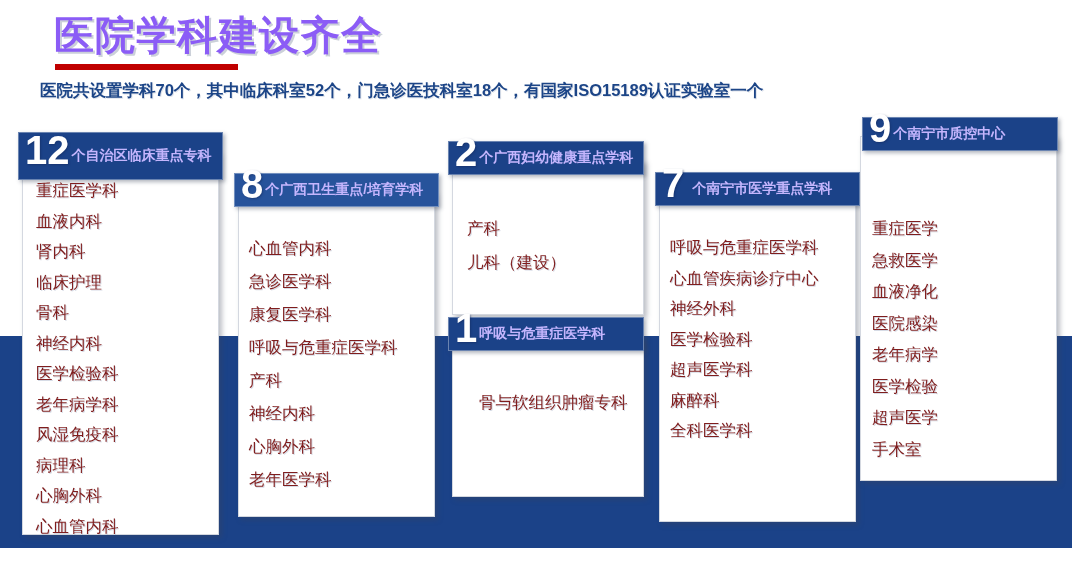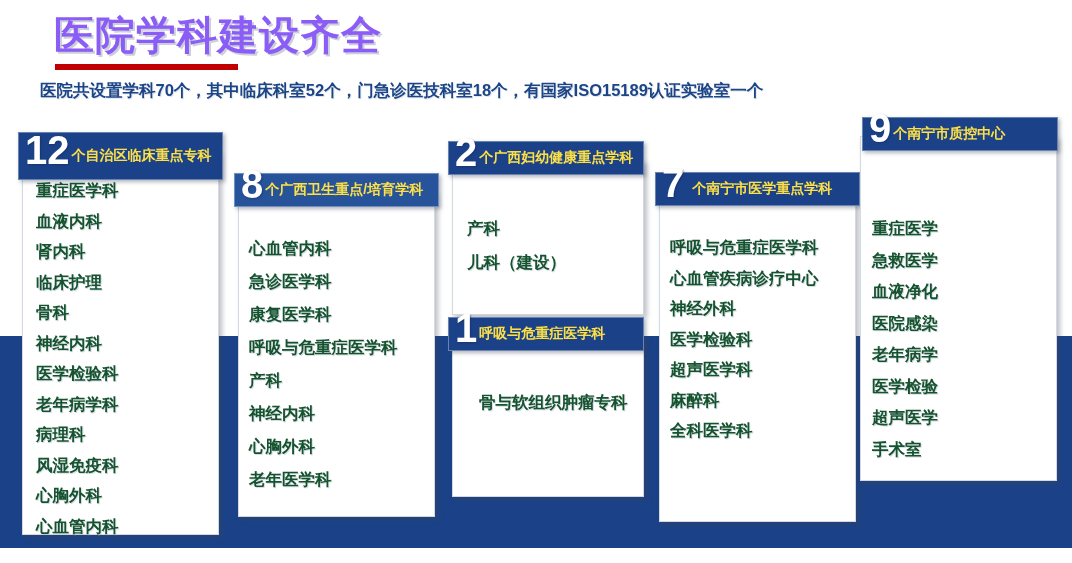--- a/index.html
+++ b/index.html
@@ -55,28 +55,28 @@
   }
   .card-head.light{background:#27539b;}
   .card-head .num{
     font-size:40px;font-weight:bold;line-height:1;
     margin-left:6px;margin-right:2px;
     position:relative;top:-6px;
     color:#ffffff;
     text-shadow:1px 1px 2px rgba(20,40,90,.5);
   }
   .card-head .htxt{
-    font-size:14px;font-weight:bold;color:#fde047;white-space:nowrap;
+    font-size:14px;font-weight:bold;color:#c4b5fd;white-space:nowrap;
   }
   .card-head.c4 .htxt{padding-left:6px;}
   .card-body{
     position:absolute;
     box-sizing:border-box;
-    color:#14532d;
-    font-weight:bold;
+    color:#7f1d1d;
+    font-weight:normal;
   }
   .card-body .item{
     white-space:nowrap;
     text-shadow:1px 1px 0 rgba(175,185,205,.5);
   }
 
   
   #c1 .item{font-size:16.5px;line-height:30.5px;}
   #c2 .item{font-size:16.5px;line-height:33px;}
   #c3 .item{font-size:16.5px;line-height:34px;}
@@ -102,22 +102,22 @@
   </div>
   <div class="card-body" id="c1" style="left:36px;top:175px;width:180px;">
     <div class="item">重症医学科</div>
     <div class="item">血液内科</div>
     <div class="item">肾内科</div>
     <div class="item">临床护理</div>
     <div class="item">骨科</div>
     <div class="item">神经内科</div>
     <div class="item">医学检验科</div>
     <div class="item">老年病学科</div>
+    <div class="item">风湿免疫科</div>
     <div class="item">病理科</div>
-    <div class="item">风湿免疫科</div>
     <div class="item">心胸外科</div>
     <div class="item">心血管内科</div>
   </div>
 
   <div class="card" id="card2" style="left:238px;top:192px;width:197px;height:325px;"></div>
   <div class="card-head light" style="left: 234px; top: 173px; width: 205px; height: 34px; background: rgb(39, 83, 155);">
     <span class="num">8</span>
     <span class="htxt">个广西卫生重点/培育学科</span>
   </div>
   <div class="card-body" id="c2" style="left:249px;top:232px;width:186px;">

